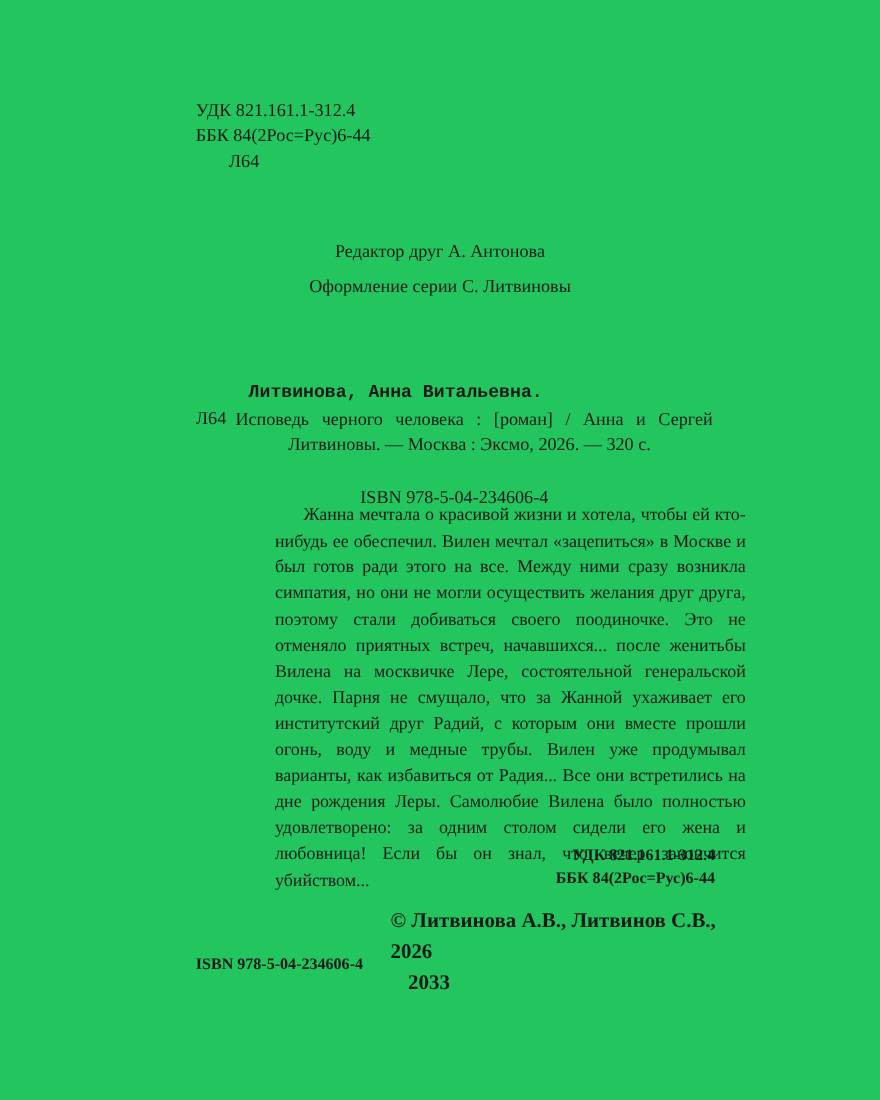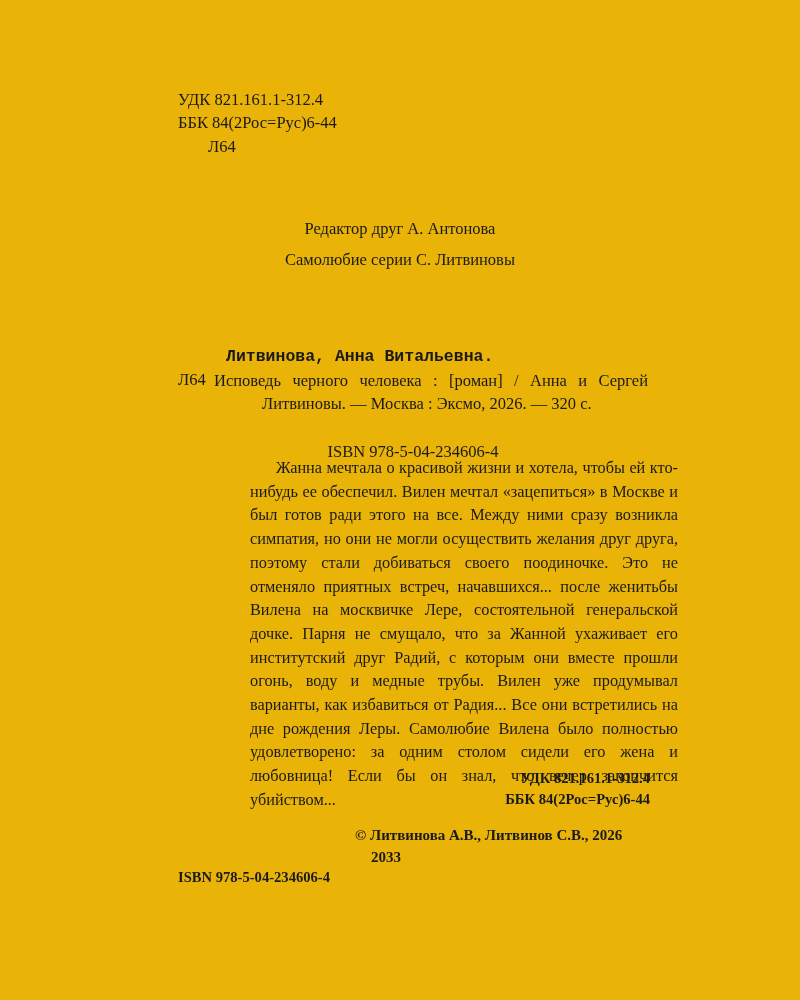--- a/index.html
+++ b/index.html
@@ -13,21 +13,21 @@
     font-family: "Liberation Serif", serif;
     color: #1a1a1a;
     position: relative;
     overflow: hidden;
   }
   .page {
     position: absolute;
     left: 0; top: 0;
     width: 800px;
     height: 1000px;
-    background: #eab308;
+    background: #22c55e;
   }
   
   .classcodes {
     position: absolute;
     left: 178px;
     top: 88px;
     font-size: 16.5px;
     line-height: 1.42;
   }
   .classcodes div {
@@ -107,21 +107,21 @@
     font-size: 14.6px;
     font-weight: bold;
     line-height: 1.45;
   }
   
   .copyright {
     position: absolute;
     left: 355px;
     top: 824px;
     width: 300px;
-    font-size: 15px;
+    font-size: 19px;
     font-weight: bold;
     line-height: 1.48;
   }
   .copyright div {
     text-indent: 0;
   }
   .copyright .cont {
     padding-left: 16px;
   }
   .isbn-bottom {
@@ -142,21 +142,21 @@
     <div>ББК 84(2Рос=Рус)6-44</div>
     <div class="code-3">Л64</div>
   </div>
 
   <div class="editor-block">
     <div>
       <span>Редактор друг</span>
       <span class="it">А. Антонова</span>
     </div>
     <div>
-      <span>Самолюбие серии</span>
+      <span>Оформление серии</span>
       <span class="it">С.  Литвиновы</span>
     </div>
   </div>
 
   <div class="biblio">
     <div class="side-code">Л64</div>
     <div class="author">Литвинова, Анна Витальевна.</div>
     <div class="desc-para">Исповедь черного человека : [роман] / Анна и Сергей Литвиновы. — Москва : Эксмо, 2026. — 320 с.</div>
     <div class="isbn-main">ISBN 978-5-04-234606-4</div>
   </div>

